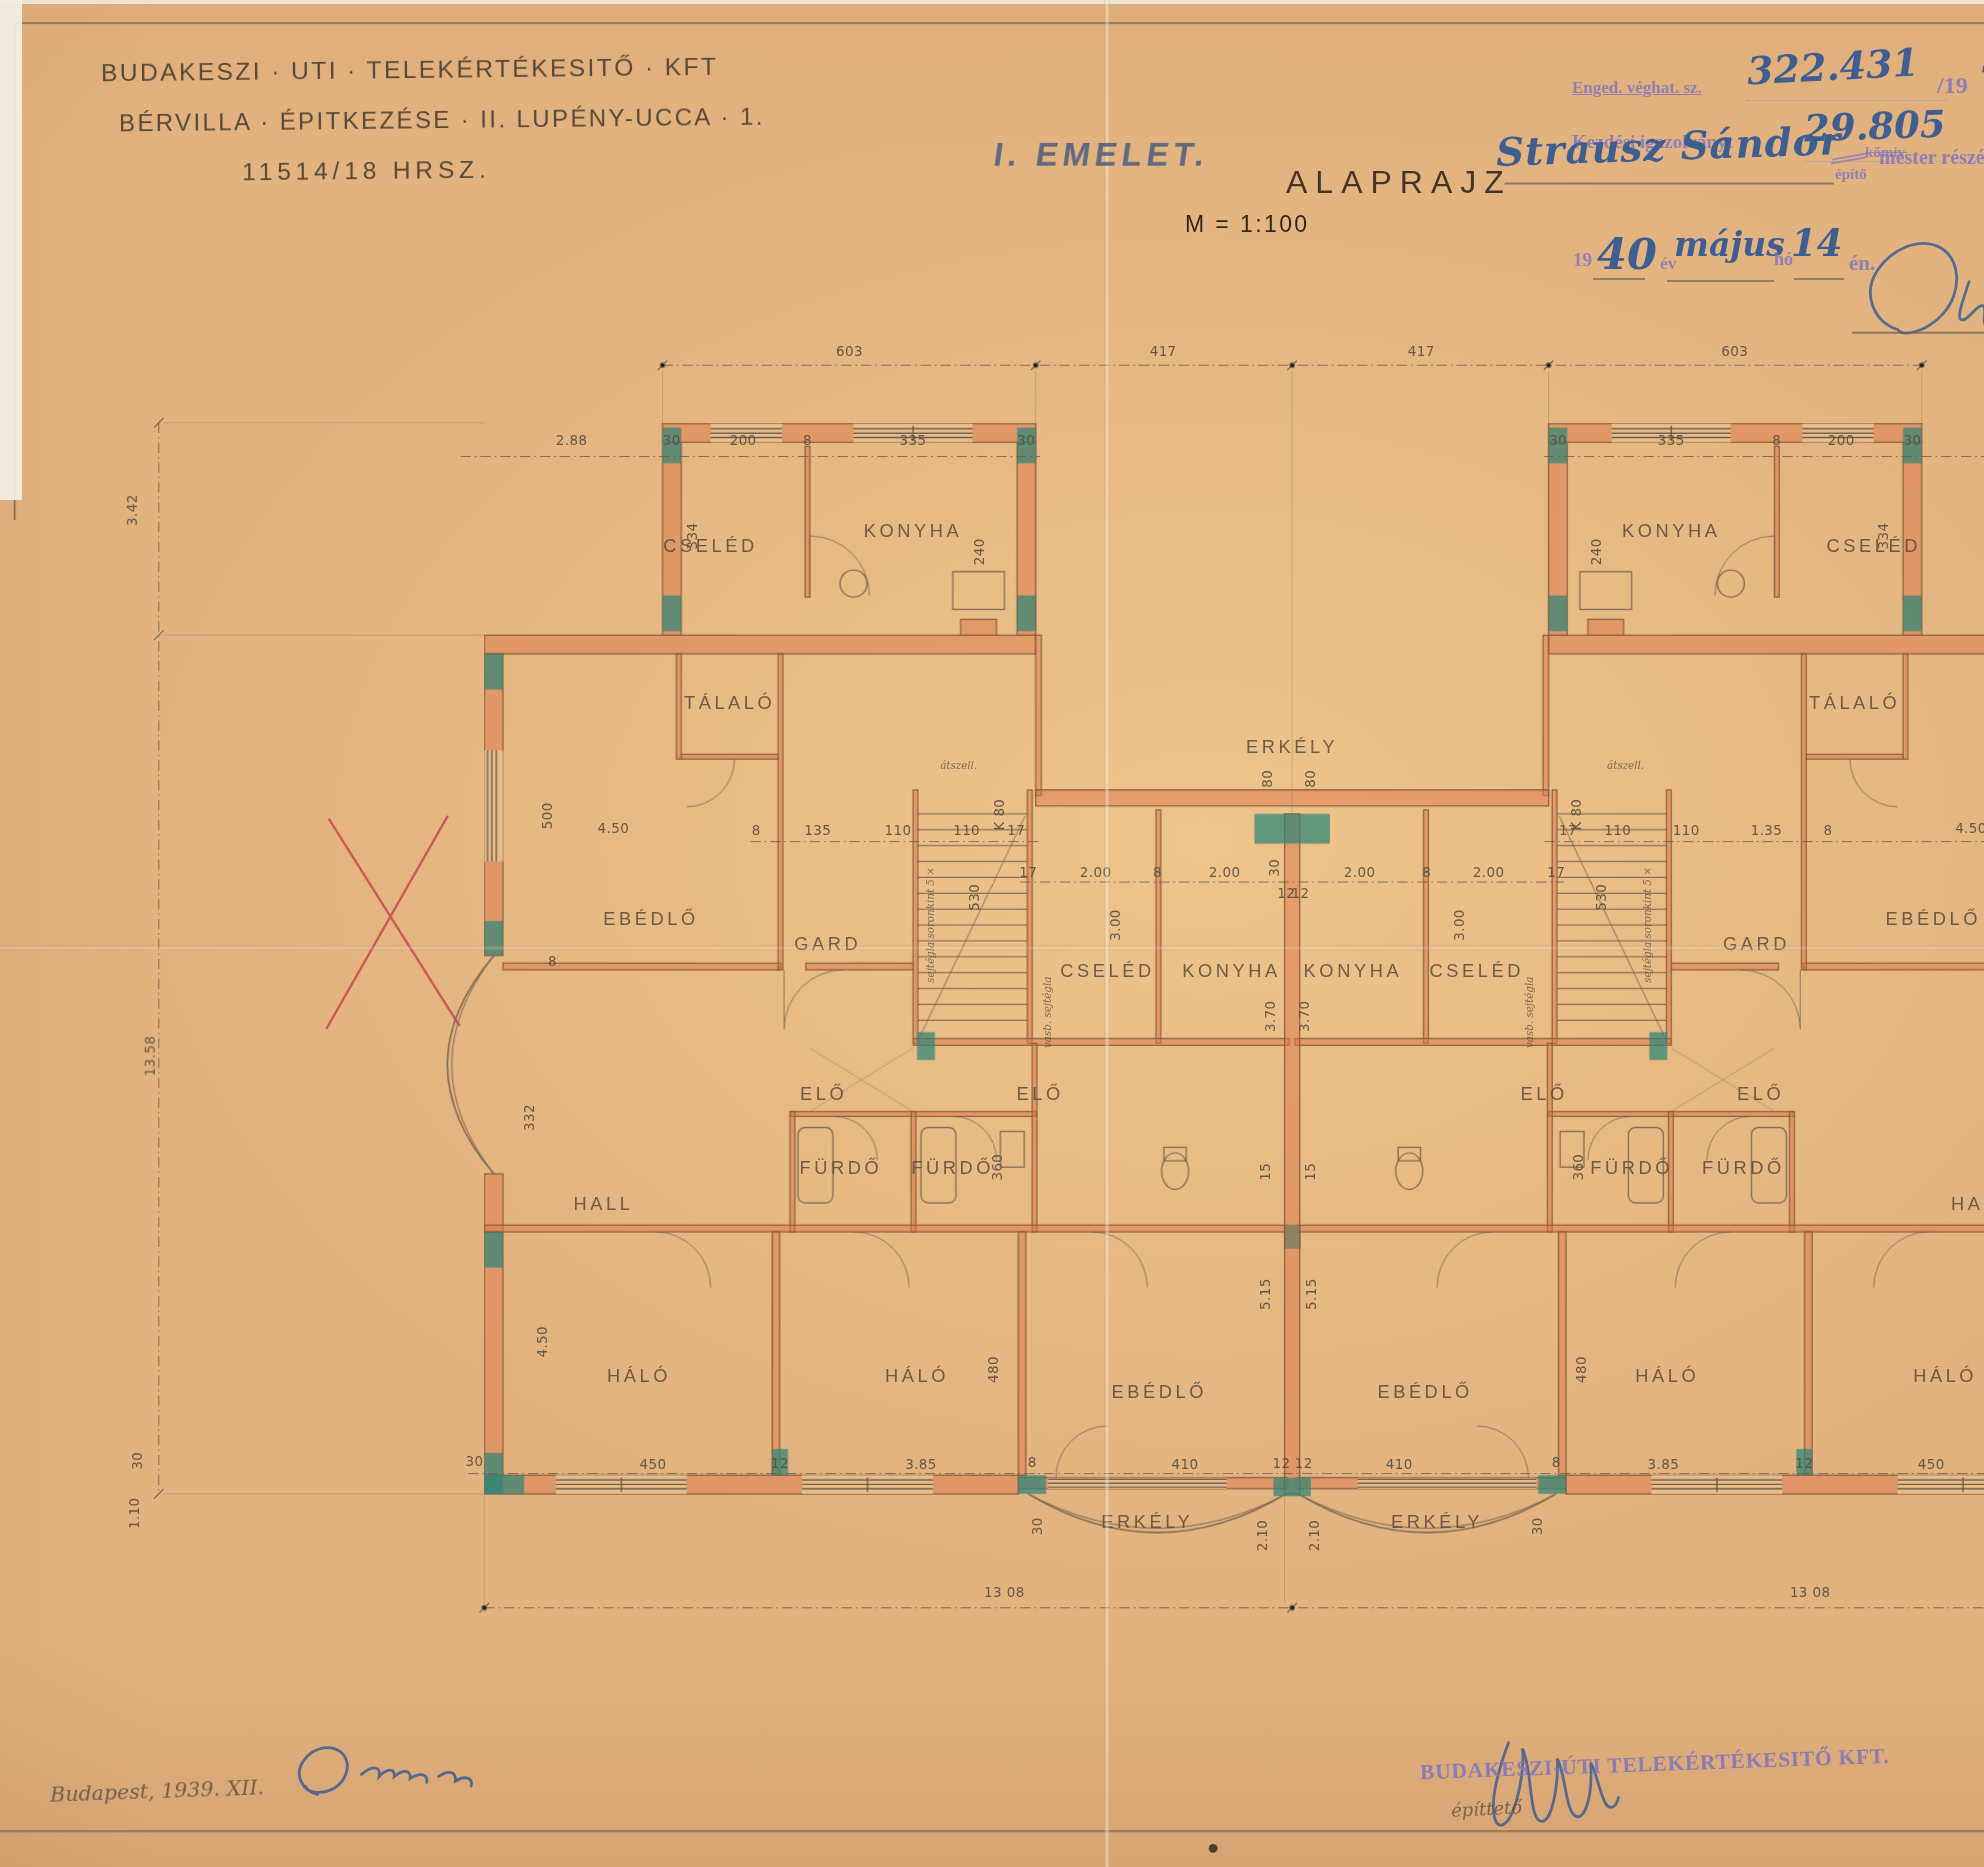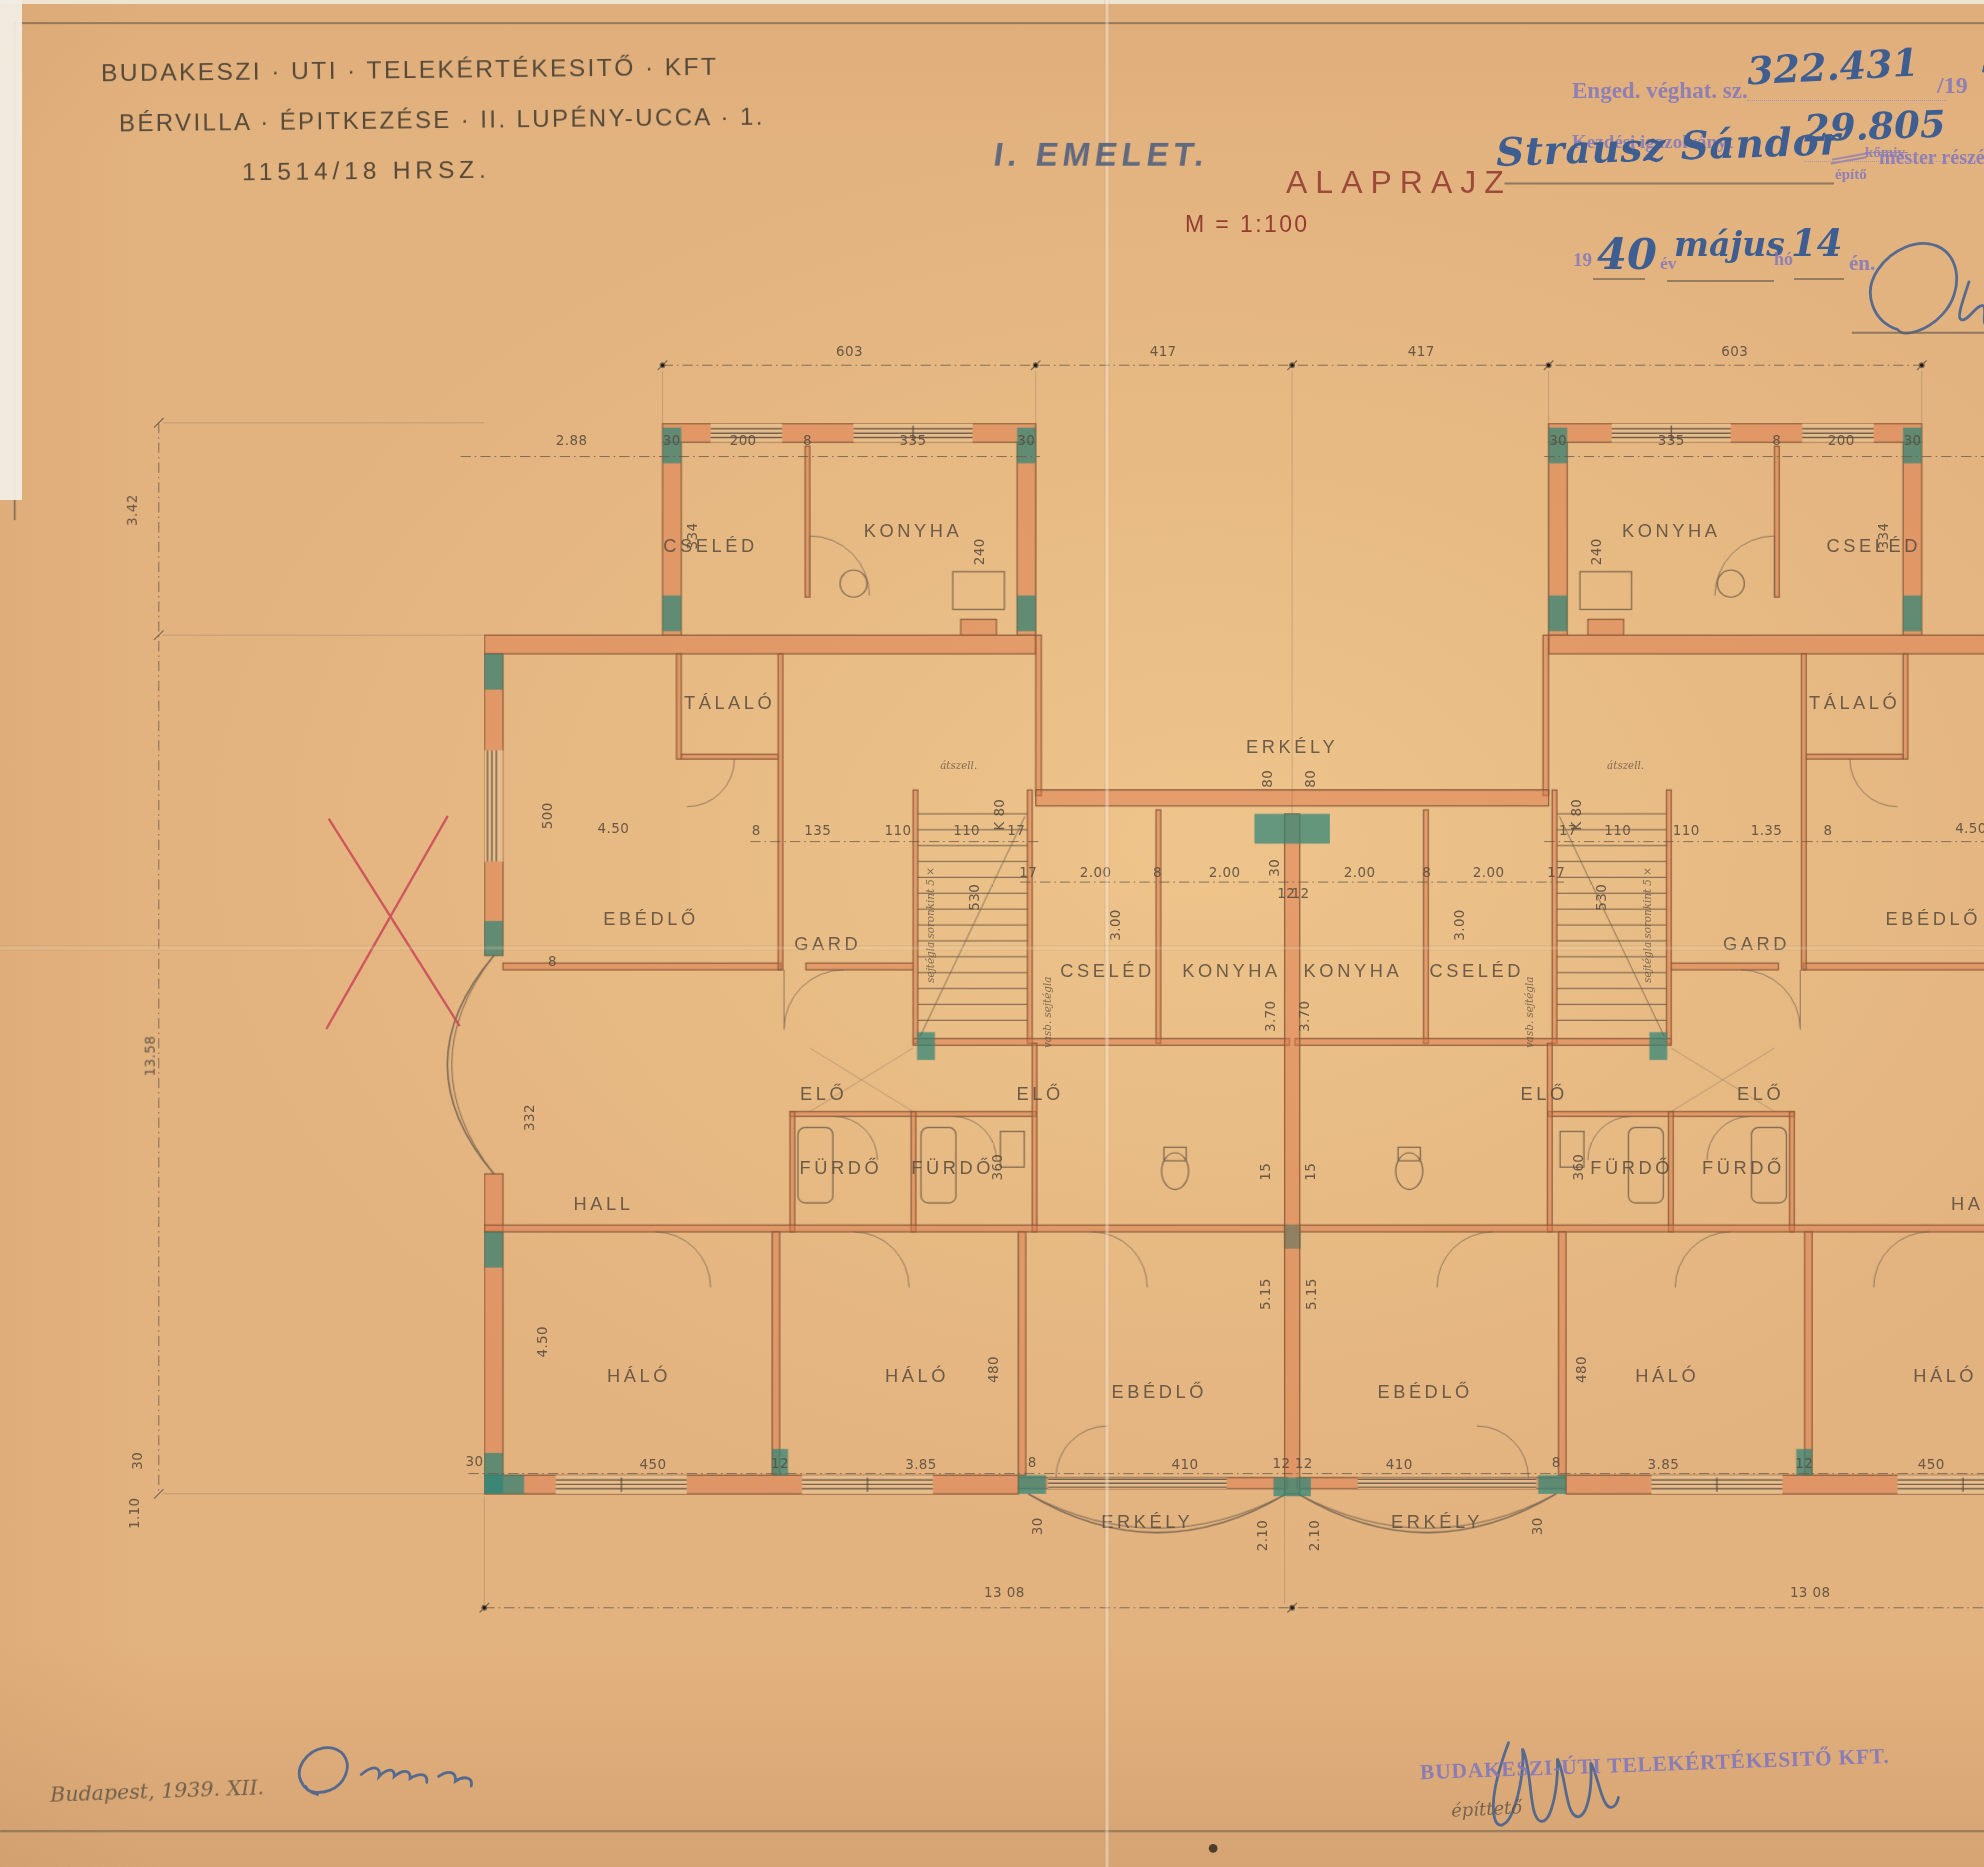--- a/index.html
+++ b/index.html
@@ -16,21 +16,21 @@
       pointer-events:none;}
   .crease-v{position:absolute;top:0;width:6.4px;height:1867px;left:1104px;
       background:linear-gradient(90deg, rgba(120,70,30,.10), rgba(255,244,224,.5), rgba(120,70,30,.08));pointer-events:none;}
   .crease-h{position:absolute;left:0;top:945px;width:2620px;height:5.6px;
       background:linear-gradient(180deg, rgba(110,65,25,.10), rgba(255,240,215,.22), rgba(110,65,25,.07));pointer-events:none;}
   .scan-edge-left{position:absolute;left:0;top:0;width:22px;height:500px;background:#f3efe6;opacity:.92;pointer-events:none;}
   .scan-edge-top{position:absolute;left:0;top:0;width:2620px;height:4px;background:#f1ede4;opacity:.85;pointer-events:none;}
 
   .abs{position:absolute;}
   .hand{color:#564938;letter-spacing:2.4px;transform:rotate(-0.6deg);}
-  .pencil-t{color:#7f1d1d;}
+  .pencil-t{color:#000000;}
   .purple{color:#8277bd;font-family:"Liberation Serif", serif;font-weight:bold;}
   .blue{color:#3e5e92;font-family:"DejaVu Serif", serif;font-style:italic;font-weight:bold;}
   .pencil-script{color:#5f5344;font-family:"DejaVu Serif", serif;font-style:italic;}
   .dotline{position:absolute;height:0;border-bottom:1.6px dotted #9a90c6;opacity:.8;}
   .gline{position:absolute;height:0;border-bottom:2px solid #6d6052;opacity:.65;}
   svg text{fill:#5c4e3f;}
   text.room{font-family:"Liberation Sans", sans-serif;font-size:46px;letter-spacing:9px;opacity:.88;}
   text.dim{font-family:"DejaVu Sans", sans-serif;font-size:34px;opacity:.9;letter-spacing:1px;}
   text.note{font-family:"DejaVu Serif", serif;font-style:italic;font-size:26px;opacity:.75;}
 </style>
@@ -395,21 +395,21 @@
   <div class="crease-h"></div>
 
   <div class="abs hand" style="left:101px;top:56px;font-size:24.6px;">BUDAKESZI · UTI · TELEKÉRTÉKESITŐ · KFT</div>
   <div class="abs hand" style="left:119px;top:106px;font-size:24px;">BÉRVILLA · ÉPITKEZÉSE · II. LUPÉNY-UCCA · 1.</div>
   <div class="abs hand" style="left:242px;top:157px;font-size:24.6px;letter-spacing:4.8px;">11514/18  HRSZ.</div>
 
   <div class="abs" style="left:994px;top:136px;font-size:33px;letter-spacing:4.8px;color:#4b5c7e;transform:skewX(-8deg);font-weight:bold;opacity:.85;">I. EMELET.</div>
   <div class="abs pencil-t" style="left:1286px;top:164px;font-size:32px;letter-spacing:8px;opacity:.7;">ALAPRAJZ</div>
   <div class="abs pencil-t" style="left:1185px;top:211px;font-size:23px;letter-spacing:2.4px;opacity:.8;">M = 1:100</div>
 
-  <div class="abs purple" style="left:1572px;top:78px;font-size:23px;opacity:.85;">Enged. véghat. sz.</div>
+  <div class="abs purple" style="left:1572px;top:78px;font-size:17px;opacity:.85;text-decoration:underline;">Enged. véghat. sz.</div>
   <div class="abs blue" style="left:1747px;top:44px;font-size:38px;transform:rotate(-3deg);">322.431</div>
   <div class="abs purple" style="left:1937px;top:72px;font-size:24px;opacity:.85;">/19</div>
   <div class="abs blue" style="left:1982px;top:35px;font-size:41px;">39</div>
 
   <div class="dotline" style="left:1747px;top:100px;width:200px;"></div>
 
   <div class="abs purple" style="left:1572px;top:131px;font-size:19px;opacity:.85;">Kezdési igazolványt</div>
   <div class="abs blue" style="left:1804px;top:104px;font-size:37px;transform:rotate(-2deg);">29.805</div>
   <div class="dotline" style="left:1804px;top:161px;width:171px;"></div>
 

